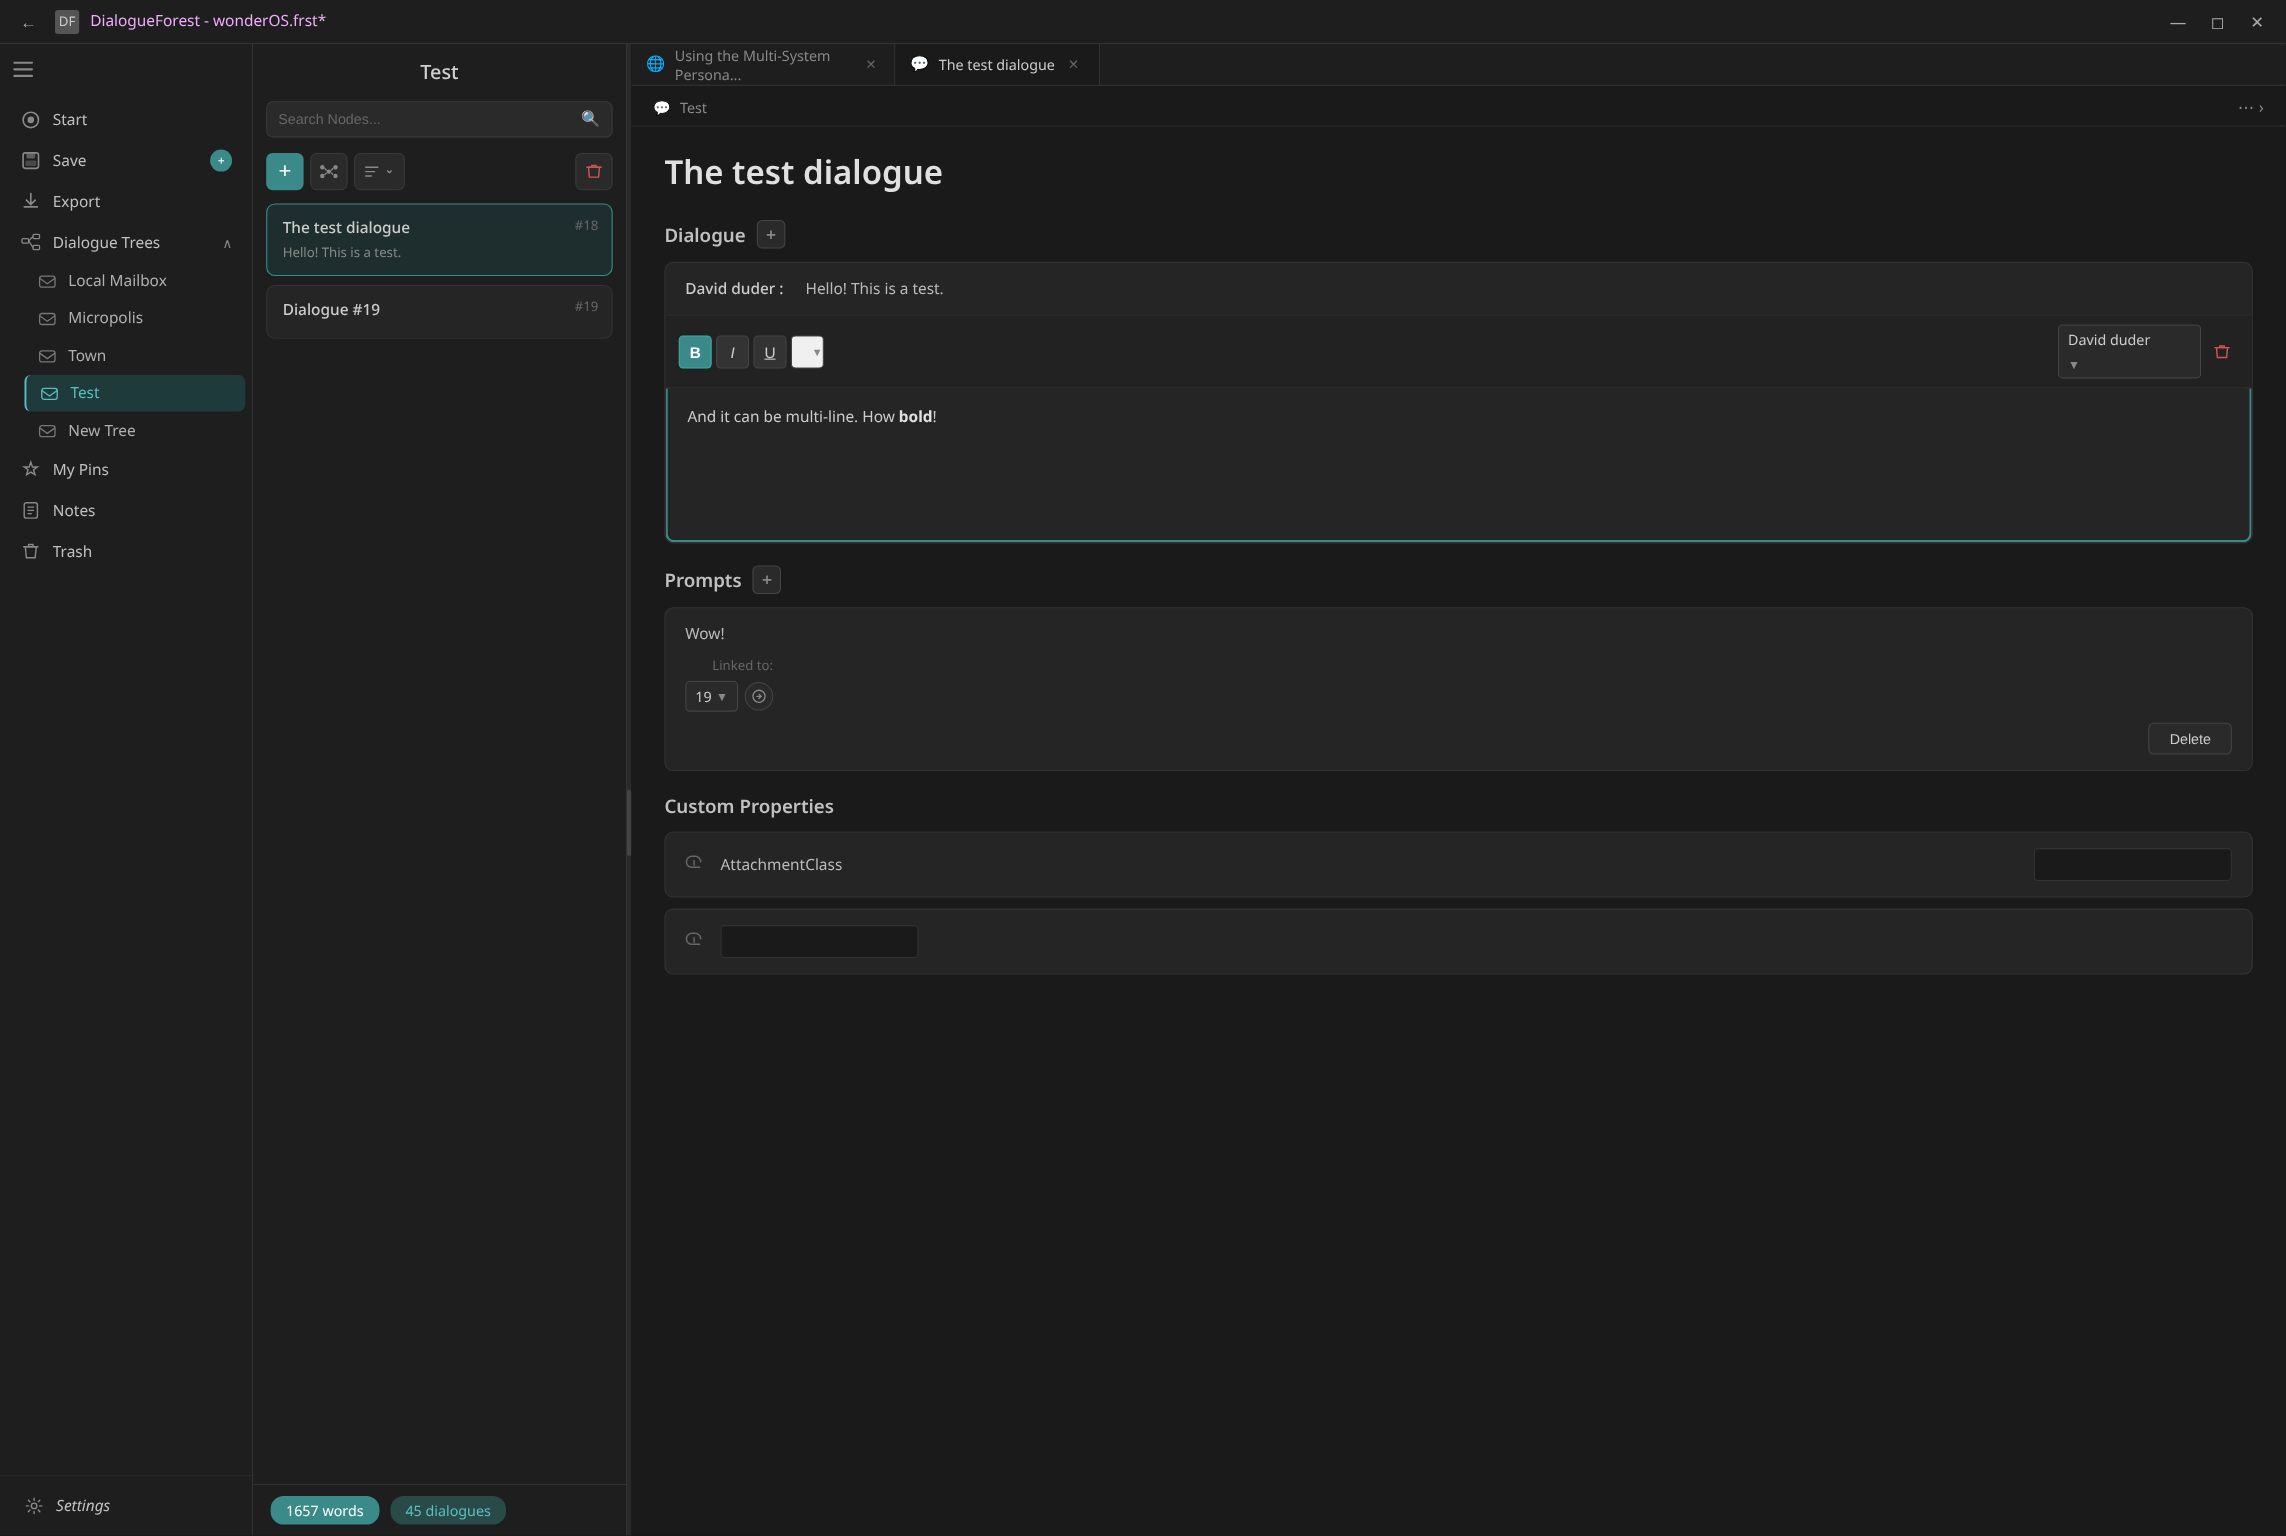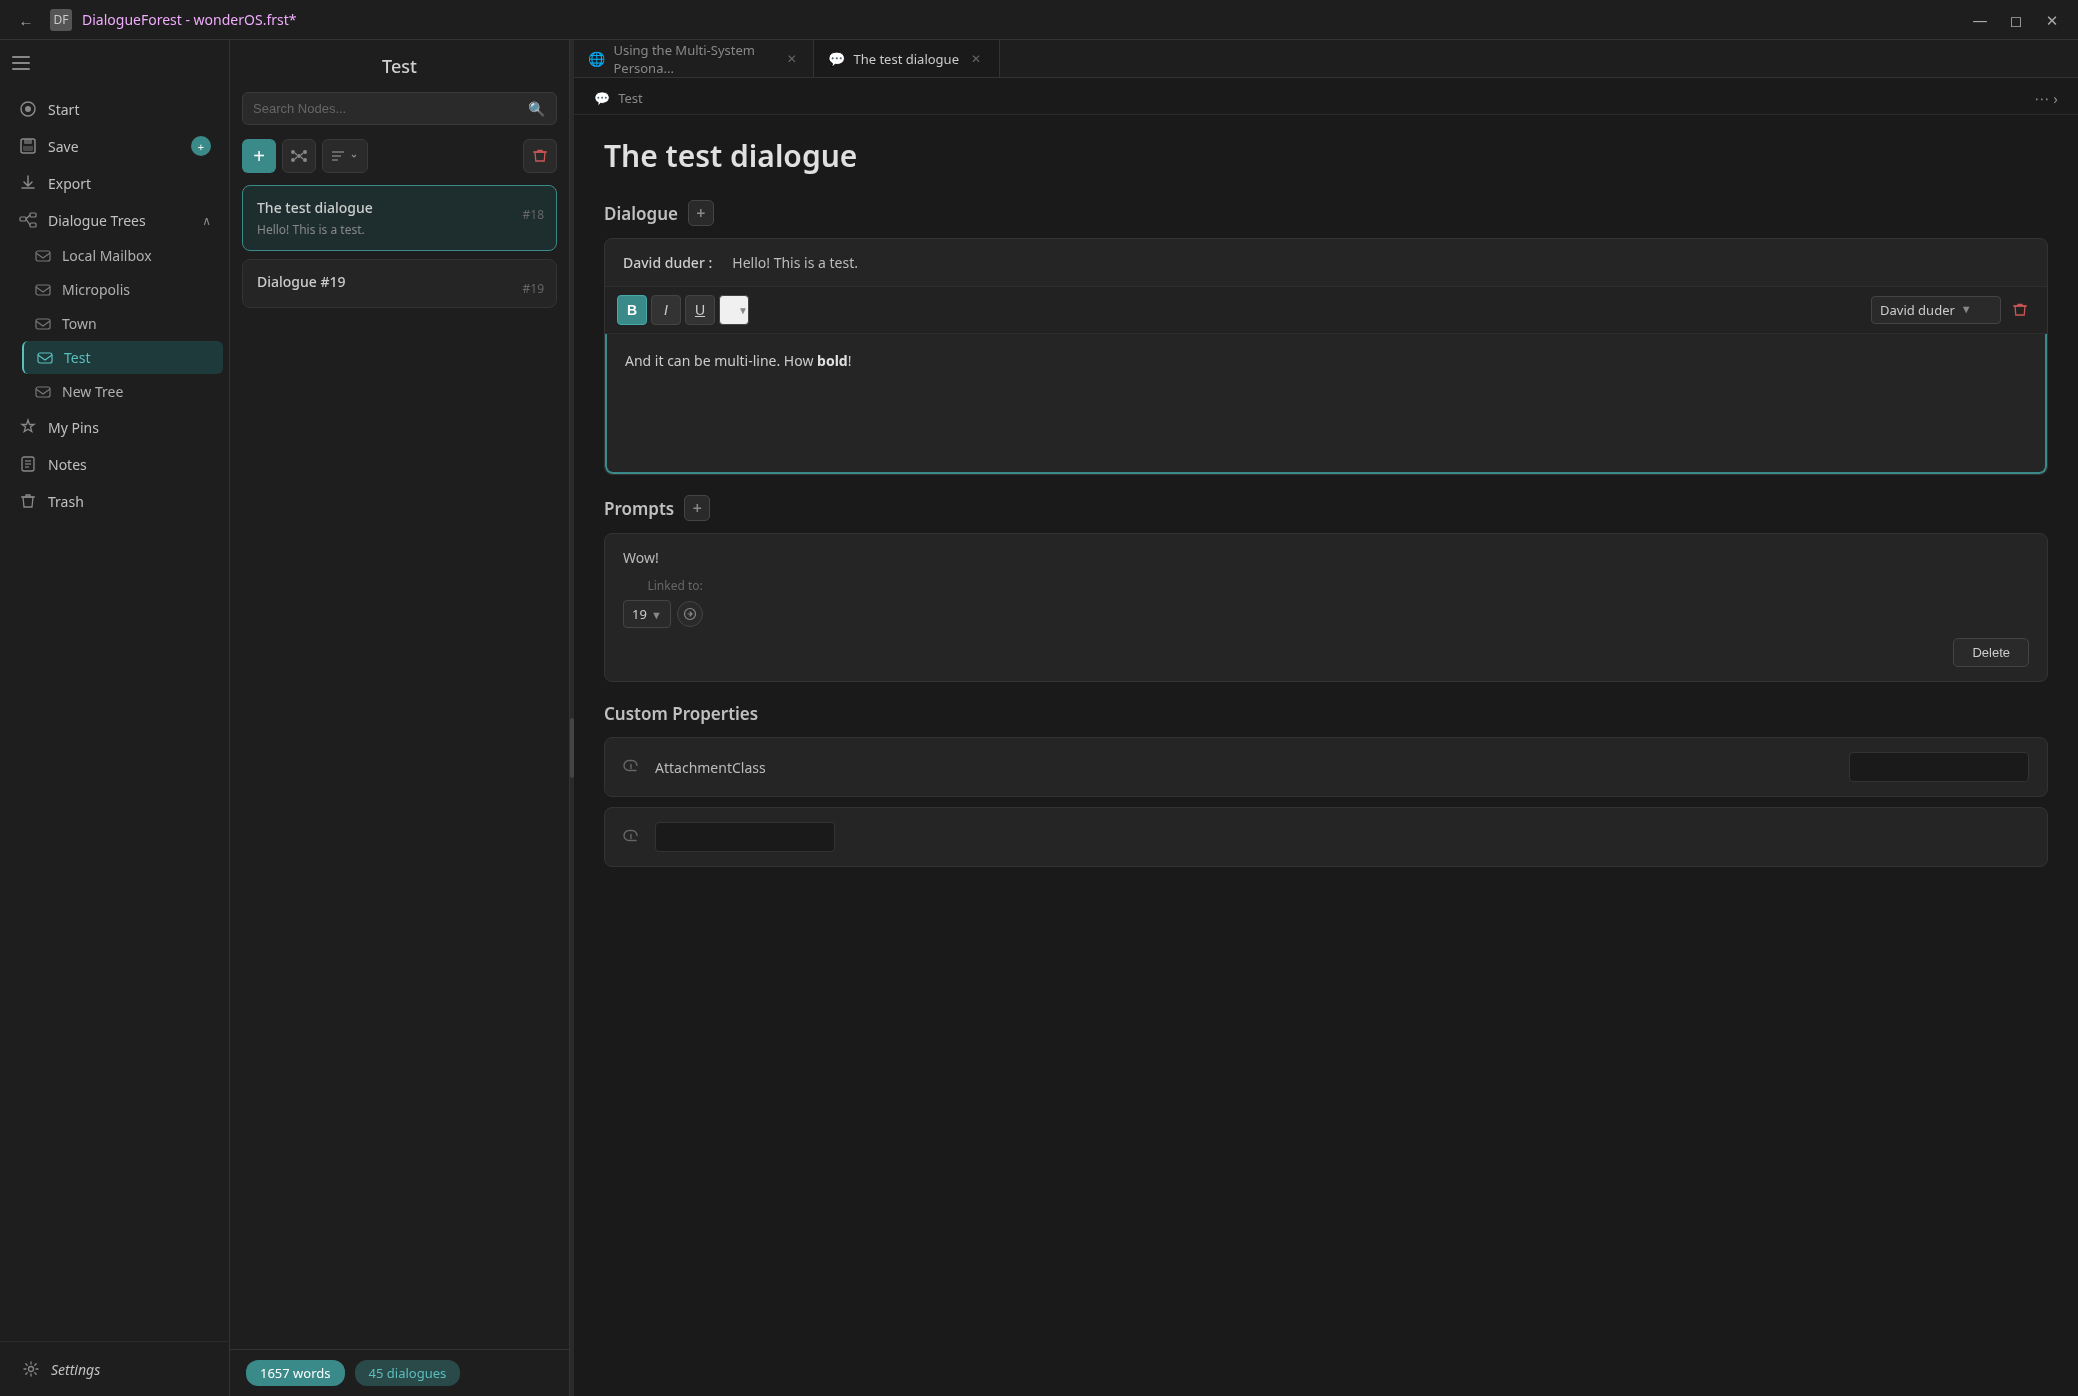--- a/index.html
+++ b/index.html
@@ -242,21 +242,21 @@
       background: #252525;
       border: 1px solid #333;
       border-radius: 8px;
       padding: 12px 14px;
       margin-bottom: 8px;
       cursor: pointer;
       position: relative;
     }
     .node-card.active { border-color: #3b8a8a; background: #1e2e2e; }
     .node-card-num {
-      position: absolute; right: 12px; top: 20px;
+      position: absolute; right: 12px; top: 10px;
       color: #666; font-size: 12px;
     }
     .node-card-title {
       color: #ccc;
       font-size: 14px;
       font-weight: 500;
       margin-bottom: 4px;
     }
     .node-card-preview {
       color: #888;
@@ -430,20 +430,21 @@
     .speaker-select {
       background: #2a2a2a;
       border: 1px solid #444;
       border-radius: 4px;
       color: #ccc;
       padding: 4px 8px;
       font-size: 13px;
       cursor: pointer;
       display: flex; align-items: flex-start; gap: 6px;
       min-width: 130px;
+      flex-direction: column;
     }
     .speaker-select-chevron { color: #888; font-size: 11px; }
     .delete-dialogue-btn {
       width: 30px; height: 30px;
       background: none;
       border: none;
       color: #cc5555;
       cursor: pointer;
       display: flex; align-items: center; justify-content: center;
       font-size: 16px;

